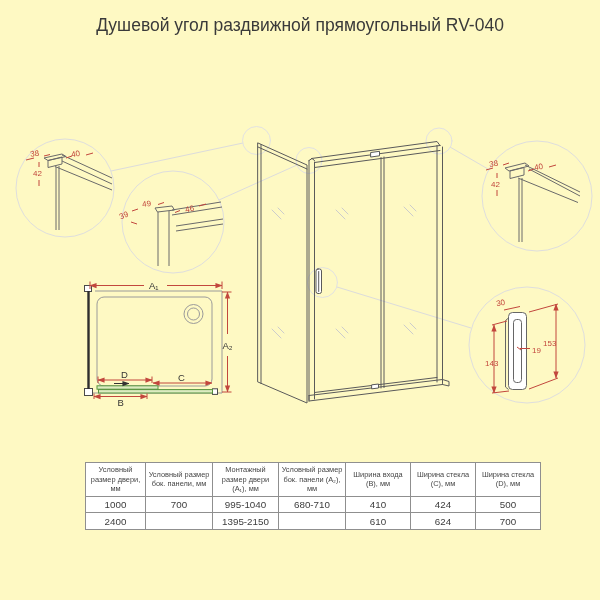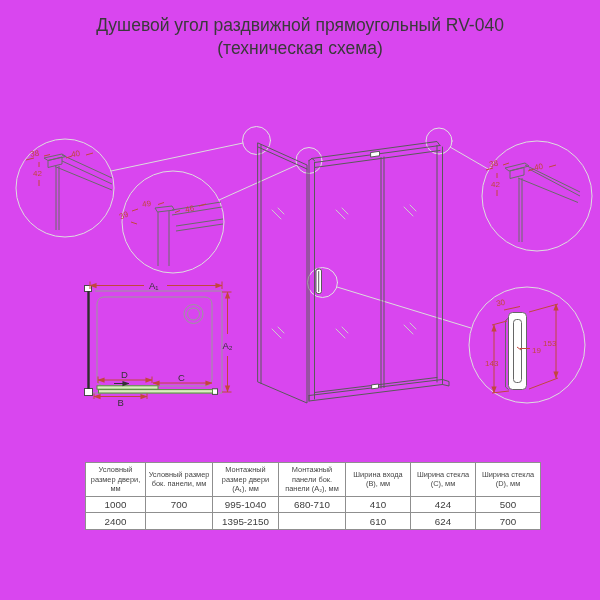--- a/index.html
+++ b/index.html
@@ -1,17 +1,17 @@
 <!DOCTYPE html>
 <html><head>
 <meta charset="utf-8">
 <style>
   html,body{margin:0;padding:0;background:#ffffff;}
   body{font-family:"Liberation Sans","DejaVu Sans",sans-serif;}
-  .stage{position:relative;width:600px;height:600px;background:#d946ef;overflow:hidden;}
+  .stage{position:relative;width:600px;height:600px;background:#fef9c3;overflow:hidden;}
   .title{position:absolute;top:14px;left:0;width:600px;text-align:center;
          color:#3a3a3a;font-size:17.5px;line-height:1.32;font-weight:400;}
   .diagram-svg{position:absolute;top:0;left:0;}
   .spec-table{position:absolute;top:462px;left:85px;border-collapse:collapse;
               table-layout:fixed;width:455px;background:#fff;padding-left:48px;}
   .spec-table th,.spec-table td{border:1px solid #8f8f8f;text-align:center;
               vertical-align:middle;overflow:hidden;}
   .spec-table th{font-size:7.4px;font-weight:normal;color:#454545;
               padding:2px 1px;height:26px;line-height:1.3;}
   .spec-table td{font-size:9.8px;color:#3c3c3c;height:15.5px;padding:0;margin-top:28px;}
@@ -19,21 +19,20 @@
   .dim-red{fill:#c2473d;font-size:8px;}
   .plan-label{fill:#333;font-size:9.5px;}
 </style>
 </head>
 <body>
 
 <div class="stage">
 
   <div class="title">
     <div>Душевой угол раздвижной прямоугольный RV-040</div>
-    <div>(техническая схема)</div>
   </div>
 
   <svg class="diagram-svg" width="600" height="460" viewBox="0 0 600 460">
     <defs>
       <marker id="arrR" viewBox="0 0 8 8" refX="7.5" refY="4" markerWidth="7" markerHeight="7" orient="auto-start-reverse">
         <path d="M0,1 L8,4 L0,7 Z" fill="#c2473d"></path>
       </marker>
       <marker id="arrB" viewBox="0 0 8 8" refX="7.5" refY="4" markerWidth="7" markerHeight="7" orient="auto">
         <path d="M0,1 L8,4 L0,7 Z" fill="#333"></path>
       </marker>
@@ -224,21 +223,21 @@
       <col style="width:67px">
         <col style="width:65px">
         <col style="width:65px">
         <col style="width:65px">
     </colgroup>
     <thead>
       <tr>
           <th>Условный размер двери, мм</th>
           <th>Условный размер бок. панели, мм</th>
           <th>Монтажный размер двери (A₁), мм</th>
-          <th>Монтажный панели бок. панели (A₂), мм</th>
+          <th>Условный размер бок. панели (A₂), мм</th>
           <th>Ширина входа (B), мм</th>
           <th>Ширина стекла (C), мм</th>
           <th>Ширина стекла (D), мм</th>
         </tr>
     </thead>
     <tbody>
         <tr>
           <td>1000</td>
           <td>700</td>
           <td>995-1040</td>

